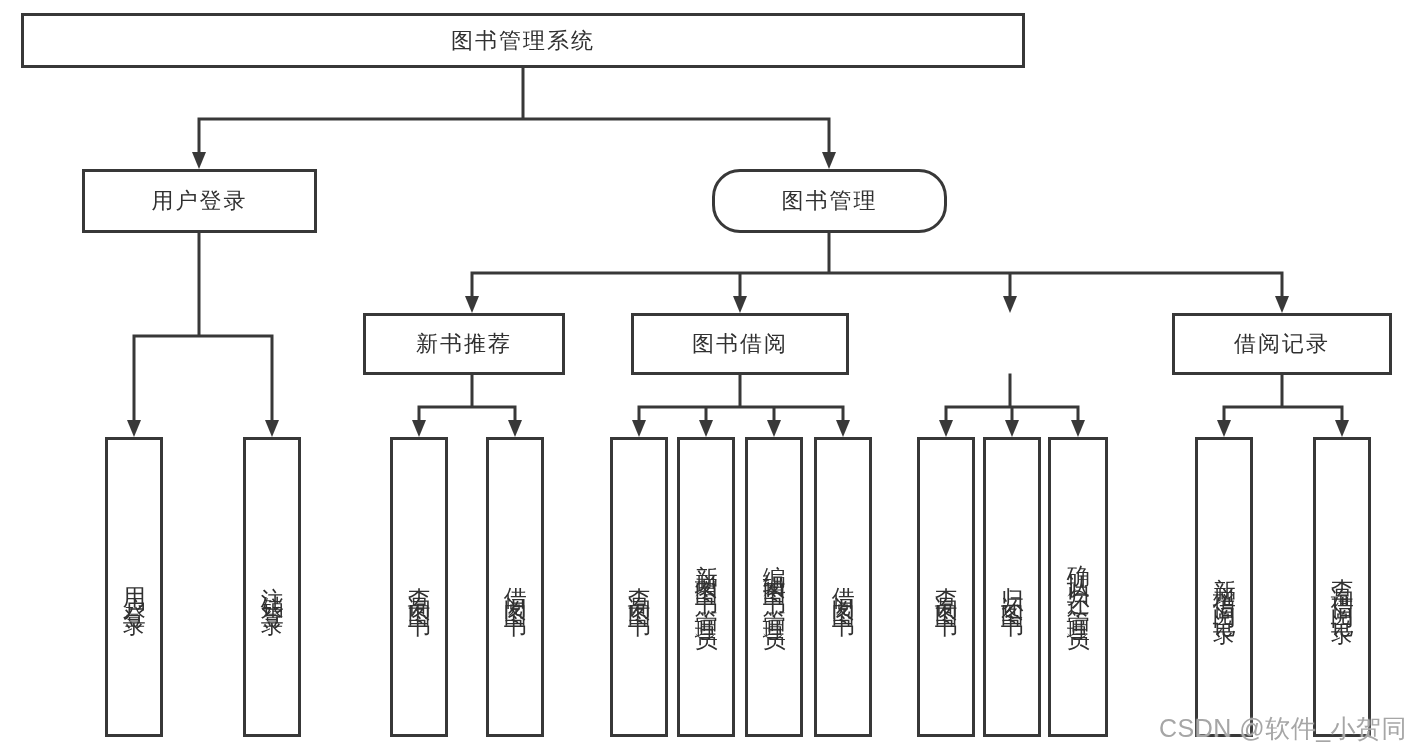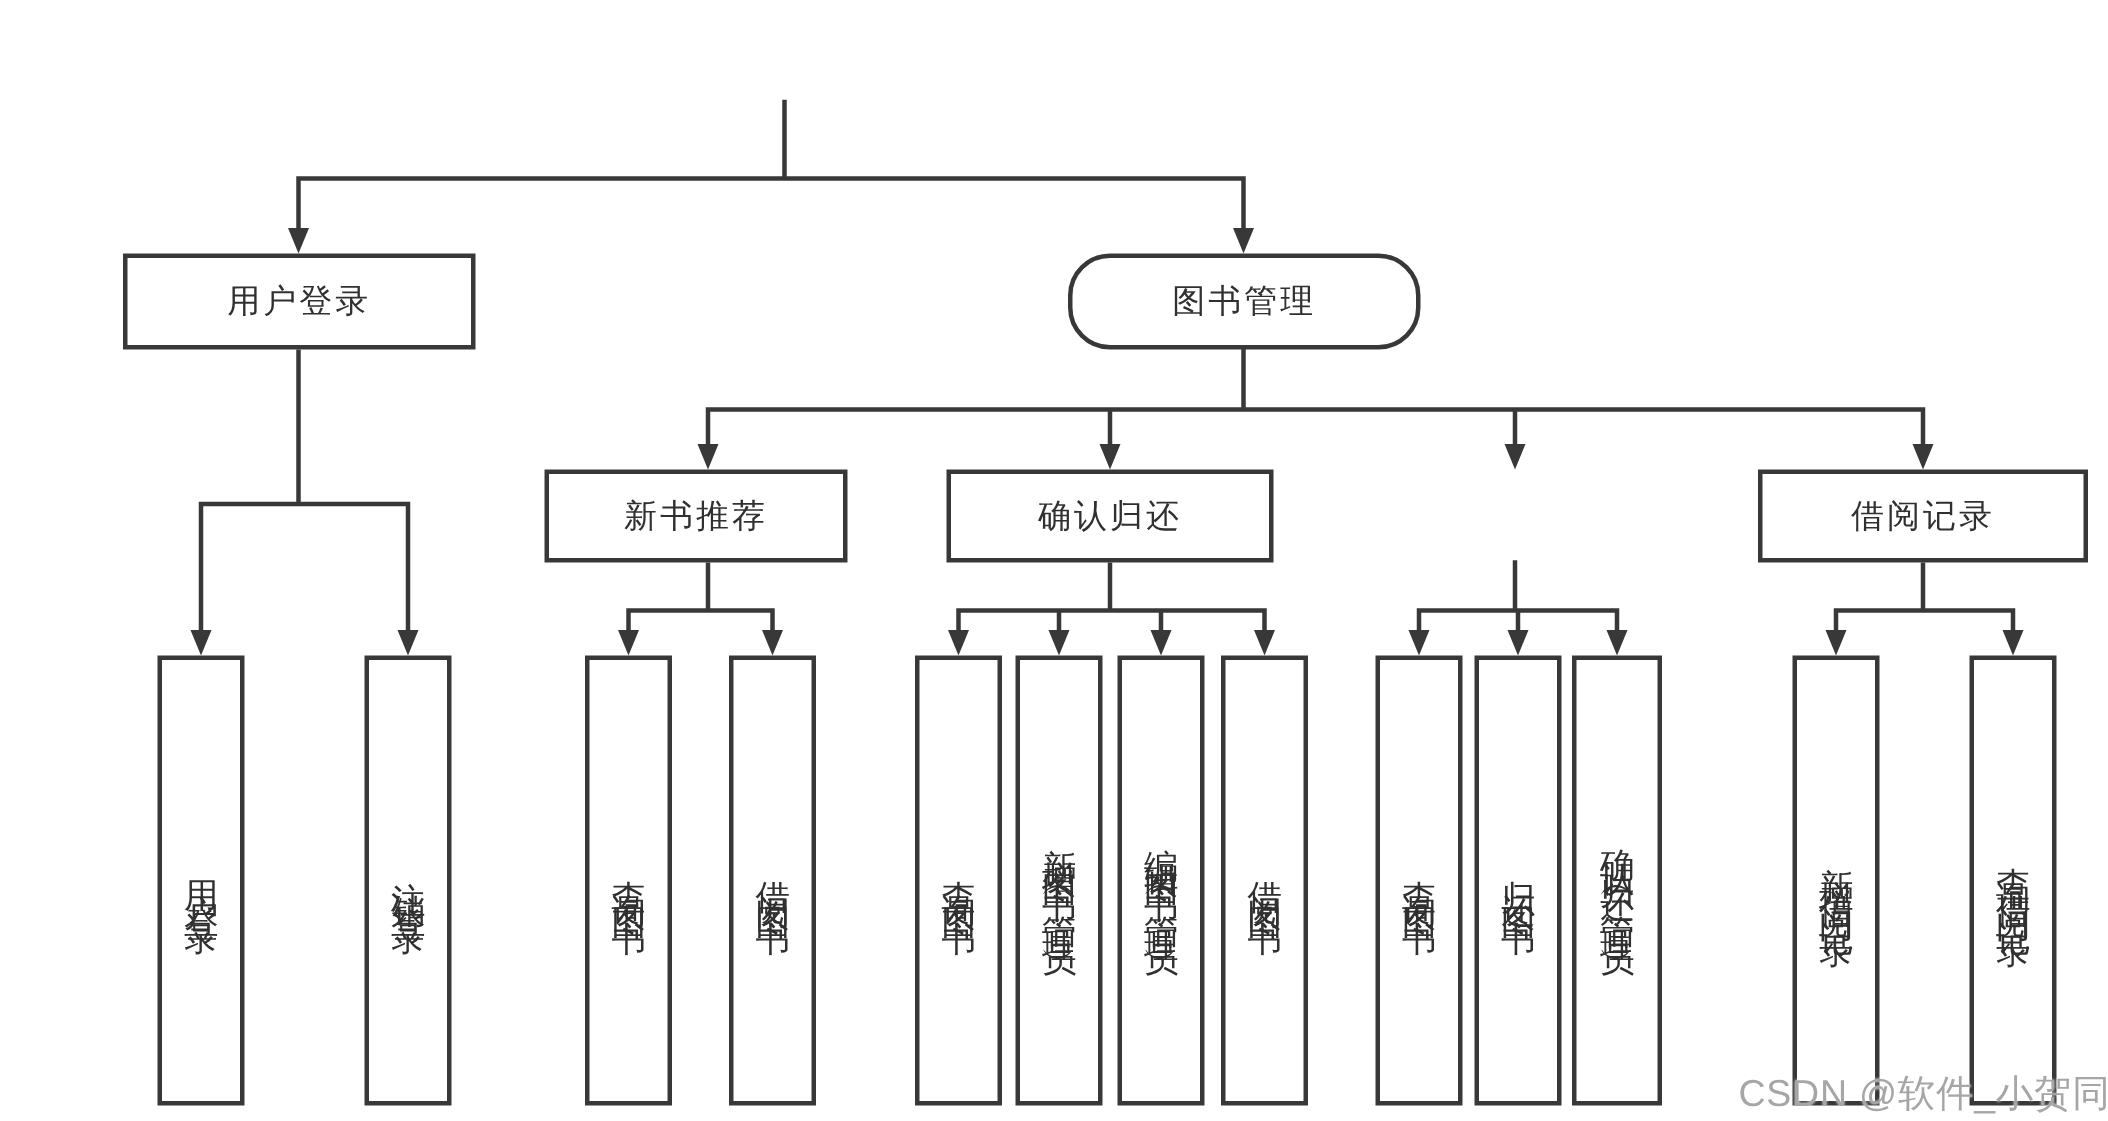--- a/index.html
+++ b/index.html
@@ -88,33 +88,36 @@
       <polygon class="head" points="767,420 781,420 774,437"></polygon>
       <polygon class="head" points="836,420 850,420 843,437"></polygon>
       <polygon class="head" points="939,420 953,420 946,437"></polygon>
       <polygon class="head" points="1005,420 1019,420 1012,437"></polygon>
       <polygon class="head" points="1071,420 1085,420 1078,437"></polygon>
       <polygon class="head" points="1217,420 1231,420 1224,437"></polygon>
       <polygon class="head" points="1335,420 1349,420 1342,437"></polygon>
     </g>
   </svg>
 
+  <div class="node h-node n-root">
+    <span>图书管理系统</span>
+  </div>
 
   <div class="node h-node n-l2a">
     <span>用户登录</span>
   </div>
   <div class="node h-node n-l2b">
     <span>图书管理</span>
   </div>
 
   <div class="node h-node n-l3a">
     <span>新书推荐</span>
   </div>
   <div class="node h-node n-l3b">
-    <span>确认归还</span>
+    <span>图书借阅</span>
   </div>
   <div class="node h-node n-l3d">
     <span>借阅记录</span>
   </div>
 
   <div class="node v-node leaf f1">
     <span class="vtext">用户登录</span>
   </div>
   <div class="node v-node leaf f2">
     <span class="vtext">注销登录</span>

